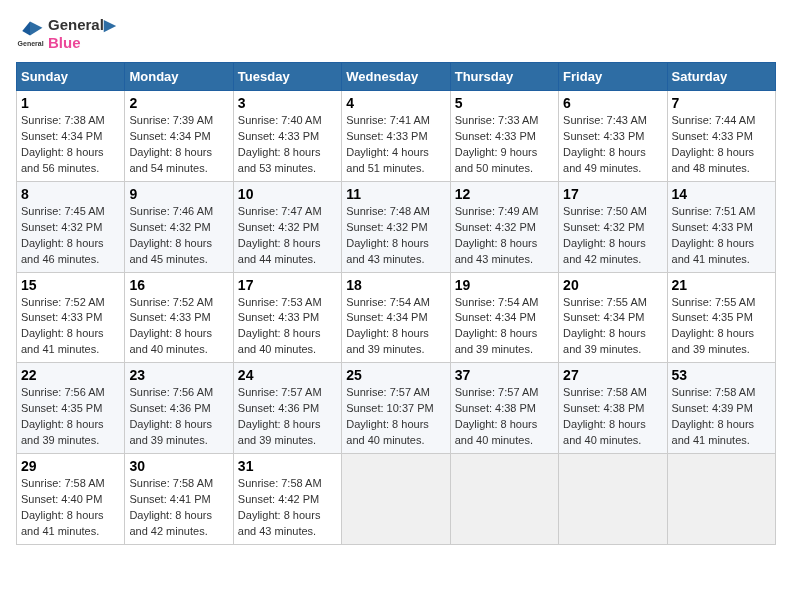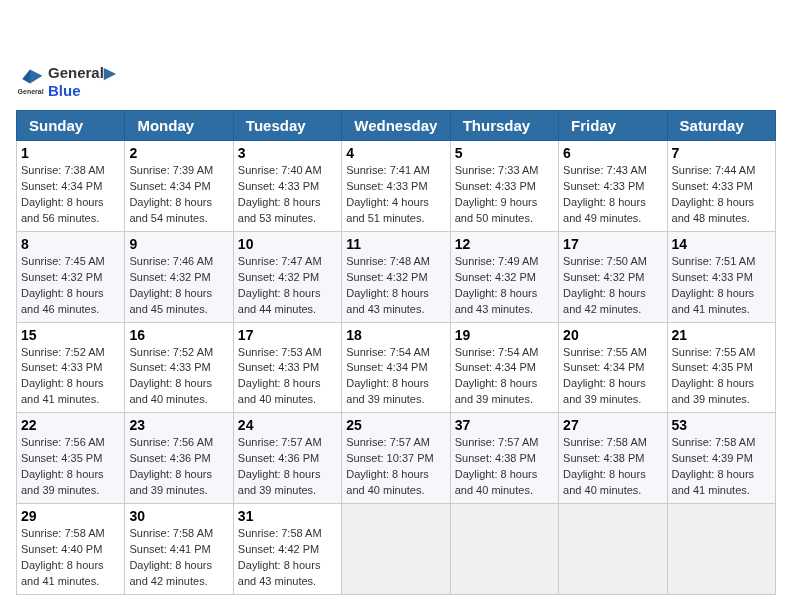--- a/index.html
+++ b/index.html
@@ -8,21 +8,20 @@
       background: #fff;
       width: 792px;
       min-height: 612px;
       padding: 16px;
     }
     .header {
       display: flex;
       justify-content: space-between;
       align-items: flex-end;
       margin-bottom: 10px;
-      margin-top: 48px;
     }
     .logo {
       display: flex;
       align-items: center;
       gap: 4px;
     }
     .logo-icon {
       width: 28px;
       height: 28px;
     }
@@ -40,23 +39,23 @@
       color: #555;
     }
     table {
       width: 100%;
       border-collapse: collapse;
       font-size: 11px;
     }
     thead tr th {
       background: #2e6da4;
       color: #fff;
-      padding: 6px 12px;
+      padding: 6px 4px;
       text-align: left;
-      font-size: 15px;
+      font-size: 13px;
       font-weight: bold;
       border: 1px solid #2060a0;
     }
     tbody tr td {
       border: 1px solid #ccc;
       padding: 4px 4px;
       vertical-align: top;
       width: 14.28%;
       background: #fff;
     }
@@ -84,21 +83,21 @@
   <div class="logo">
     <svg class="logo-icon" viewBox="0 0 36 36">
       <rect x="0" y="0" width="36" height="36" fill="none"></rect>
 
       <polygon points="18,2 34,10 18,20" fill="#2e6da4"></polygon>
       <polygon points="18,2 18,20 8,14" fill="#1a5a9a"></polygon>
       <text x="2" y="34" font-size="9" fill="#333" font-family="Arial" font-weight="bold">General</text>
     </svg>
     <div>
       <div style="font-size:15px;font-weight:bold;color:#333;line-height:1.2">General<span style="color:#2e6da4">▶</span></div>
-      <div style="font-size:15px;font-weight:bold;color:#1d4ed8;line-height:1.2">Blue</div>
+      <div style="font-size:15px;font-weight:bold;color:#ec4899;line-height:1.2">Blue</div>
     </div>
   </div>
   <div class="title-block">
     <h1></h1>
     <h2></h2>
   </div>
 </div>
 
 <table>
   <thead>

